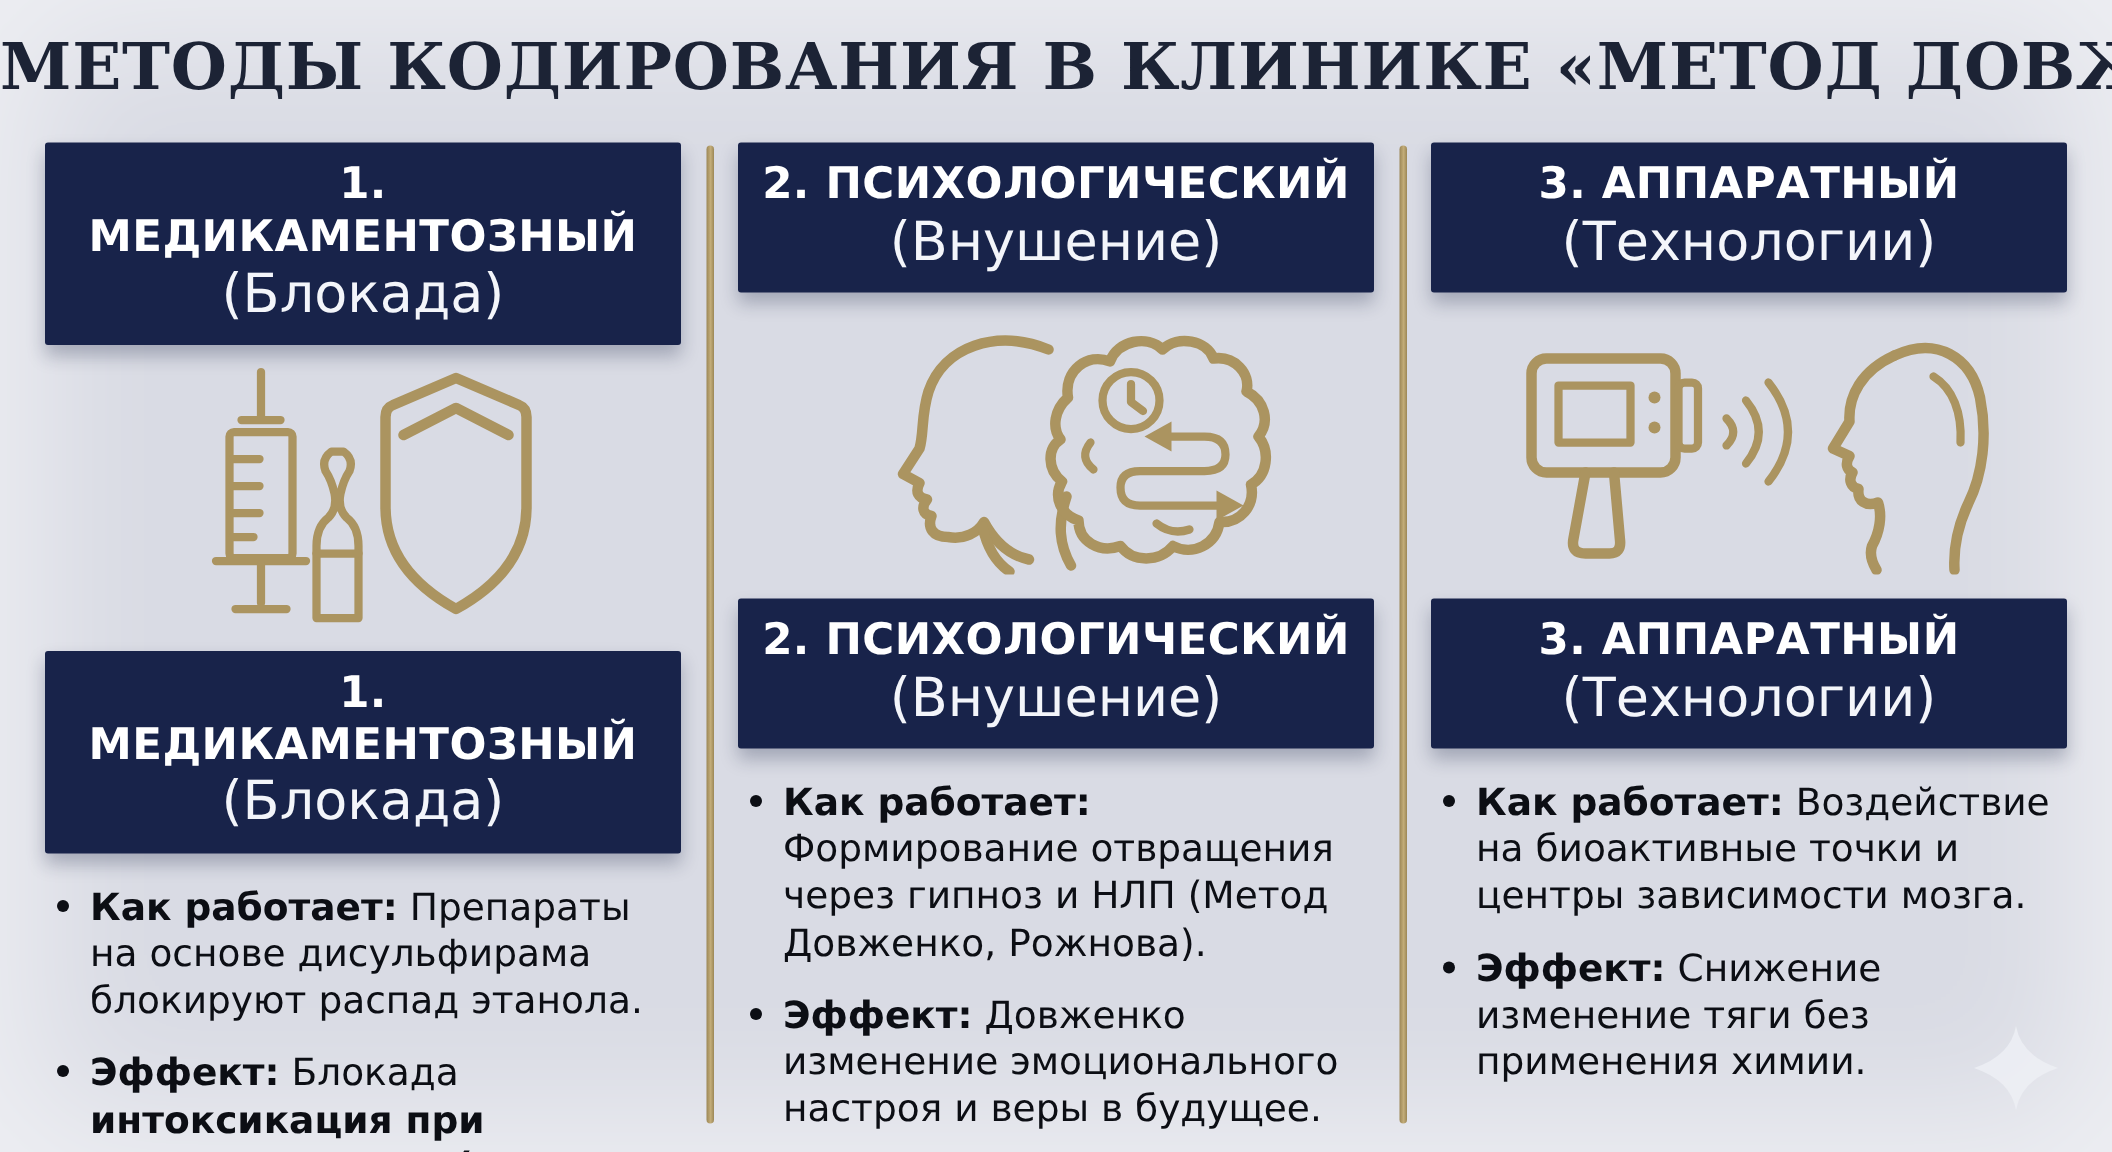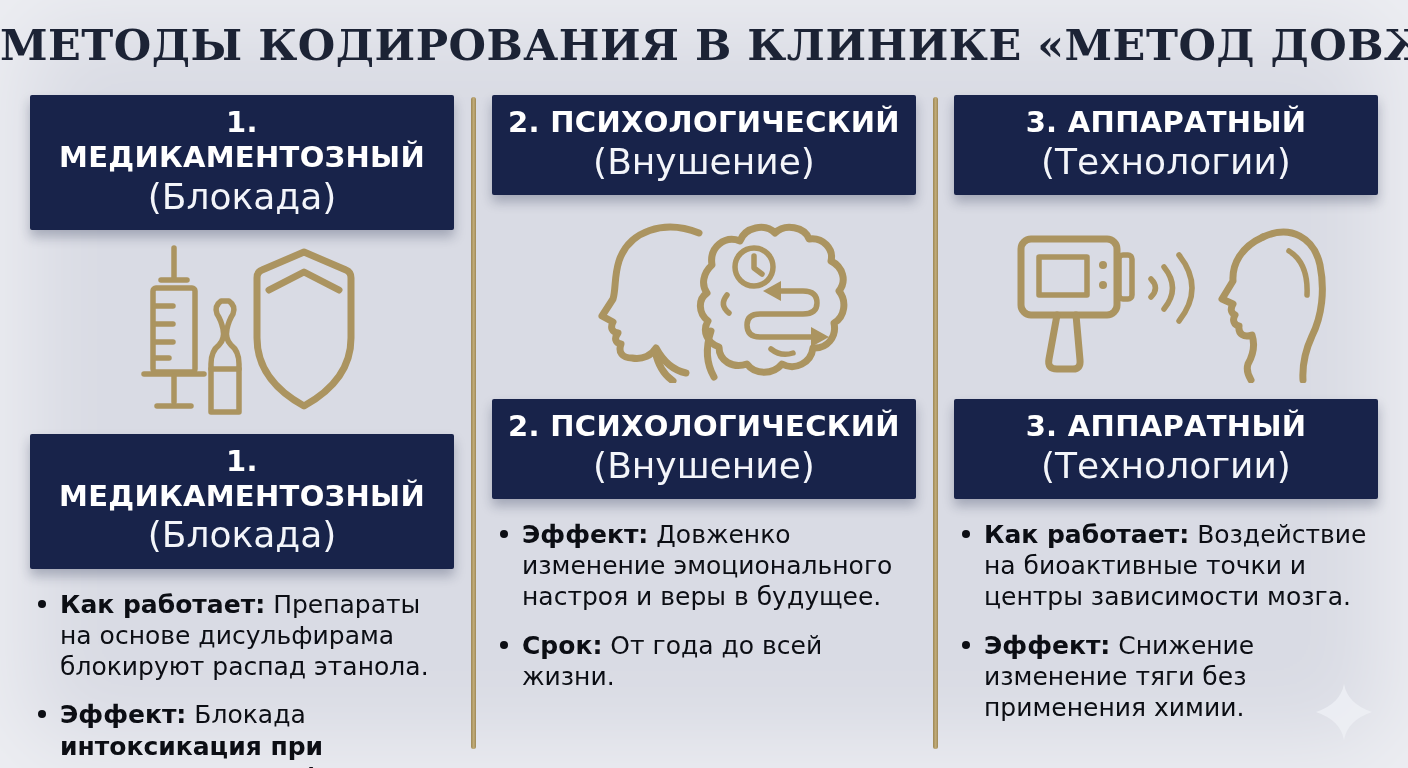--- a/index.html
+++ b/index.html
@@ -171,20 +171,24 @@
           <path class="gold-fill" d="M252 124 L270 134 L252 144 Z"></path>
         </svg>
       </div>
       <div class="badge badge2">
         <div class="l1">2. ПСИХОЛОГИЧЕСКИЙ</div>
         <div class="l2">(Внушение)</div>
       </div>
       <ul class="points">
         <li>
           <span class="dot"></span>
+          <p><b>Как работает:</b><span> Формирование отвращения через гипноз и НЛП (Метод Довженко, Рожнова).</span></p>
+        </li>
+        <li>
+          <span class="dot"></span>
           <p><b>Эффект:</b><span> Довженко изменение эмоционального настроя и веры в будущее.</span></p>
         </li>
         <li>
           <span class="dot"></span>
           <p><b>Срок:</b><span> От года до всей жизни.</span></p>
         </li>
       </ul>
     </div>
 
     <div class="divider"></div>

